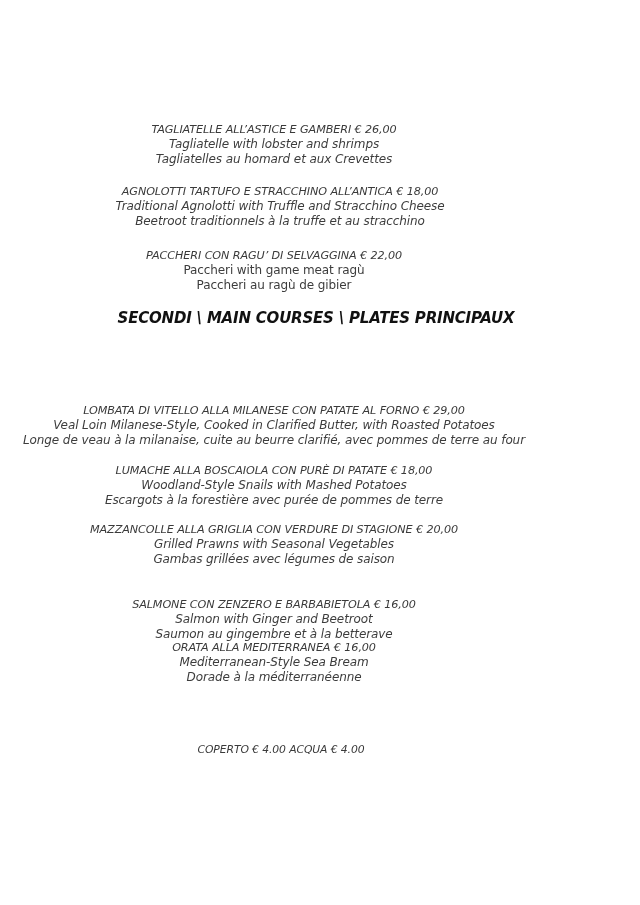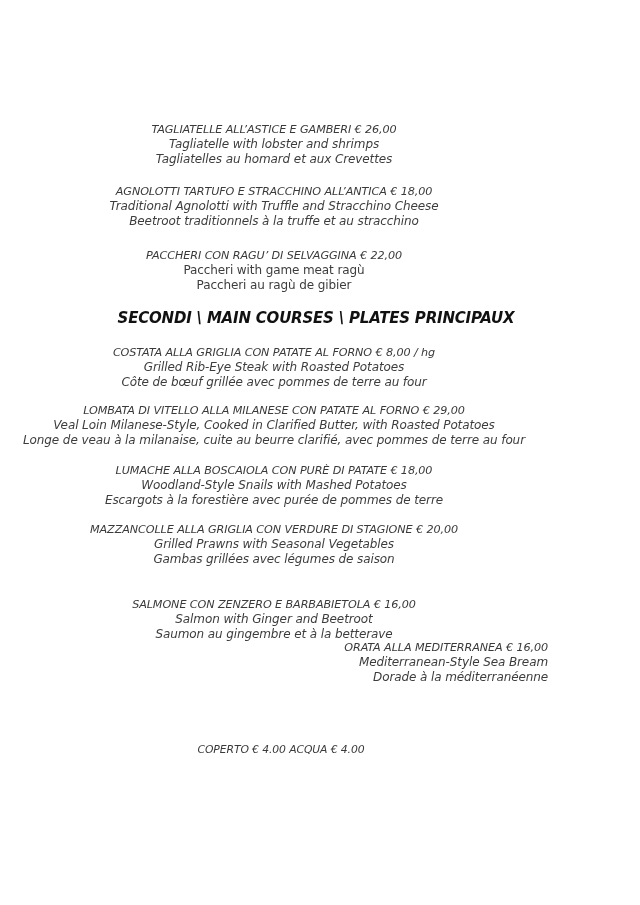--- a/index.html
+++ b/index.html
@@ -81,39 +81,34 @@
 <body>
 
 <div class="page">
 
   <div class="dish" style="top:122px;">
     <span class="dish-title">TAGLIATELLE ALL’ASTICE E GAMBERI € 26,00</span>
     <span class="dish-desc">Tagliatelle with lobster and shrimps</span>
     <span class="dish-desc">Tagliatelles au homard et aux Crevettes</span>
   </div>
 
-  <div class="dish" style="top:184px;">
+  <div class="dish" style="top:184px;padding-left:6px;">
     <span class="dish-title">AGNOLOTTI TARTUFO E STRACCHINO ALL’ANTICA € 18,00</span>
     <span class="dish-desc">Traditional Agnolotti with Truffle and Stracchino Cheese</span>
     <span class="dish-desc">Beetroot traditionnels à la truffe et au stracchino</span>
   </div>
 
   <div class="dish" style="top:248px;">
     <span class="dish-title">PACCHERI CON RAGU’ DI SELVAGGINA € 22,00</span>
     <span class="dish-desc upright">Paccheri with game meat ragù</span>
     <span class="dish-desc upright">Paccheri au ragù de gibier</span>
   </div>
 
   <div class="section-heading">SECONDI \ MAIN COURSES \ PLATES PRINCIPAUX</div>
 
-  <div class="dish" style="top:345px;">
-    <span class="dish-title">COSTATA ALLA GRIGLIA CON PATATE AL FORNO € 8,00 / hg</span>
-    <span class="dish-desc">Grilled Rib-Eye Steak with Roasted Potatoes</span>
-    <span class="dish-desc">Côte de bœuf grillée avec pommes de terre au four</span>
-  </div>
 
   <div class="dish" style="top:403px;">
     <span class="dish-title">LOMBATA DI VITELLO ALLA MILANESE CON PATATE AL FORNO € 29,00</span>
     <span class="dish-desc">Veal Loin Milanese-Style, Cooked in Clarified Butter, with Roasted Potatoes</span>
     <span class="dish-desc">Longe de veau à la milanaise, cuite au beurre clarifié, avec pommes de terre au four</span>
   </div>
 
   <div class="dish" style="top:463px;">
     <span class="dish-title">LUMACHE ALLA BOSCAIOLA CON PURÈ DI PATATE € 18,00</span>
     <span class="dish-desc">Woodland-Style Snails with Mashed Potatoes</span>
@@ -125,21 +120,21 @@
     <span class="dish-desc">Grilled Prawns with Seasonal Vegetables</span>
     <span class="dish-desc">Gambas grillées avec légumes de saison</span>
   </div>
 
   <div class="dish" style="top:581px;margin-top:16px;">
     <span class="dish-title">SALMONE CON ZENZERO E BARBABIETOLA € 16,00</span>
     <span class="dish-desc">Salmon with Ginger and Beetroot</span>
     <span class="dish-desc">Saumon au gingembre et à la betterave</span>
   </div>
 
-  <div class="dish" style="top:640px;text-align:right;">
+  <div class="dish" style="top:640px;">
     <span class="dish-title">ORATA ALLA MEDITERRANEA € 16,00</span>
     <span class="dish-desc">Mediterranean-Style Sea Bream</span>
     <span class="dish-desc">Dorade à la méditerranéenne</span>
   </div>
 
   <div class="footer-note">COPERTO € 4.00 ACQUA € 4.00</div>
 
 </div>
 
 </body></html>

